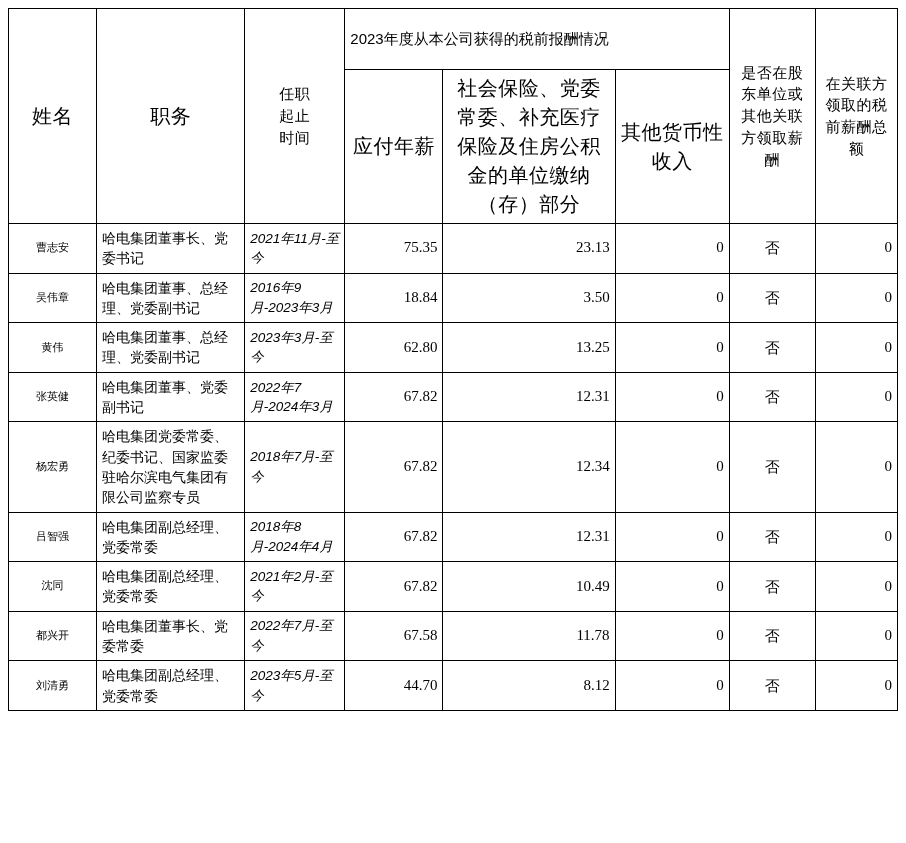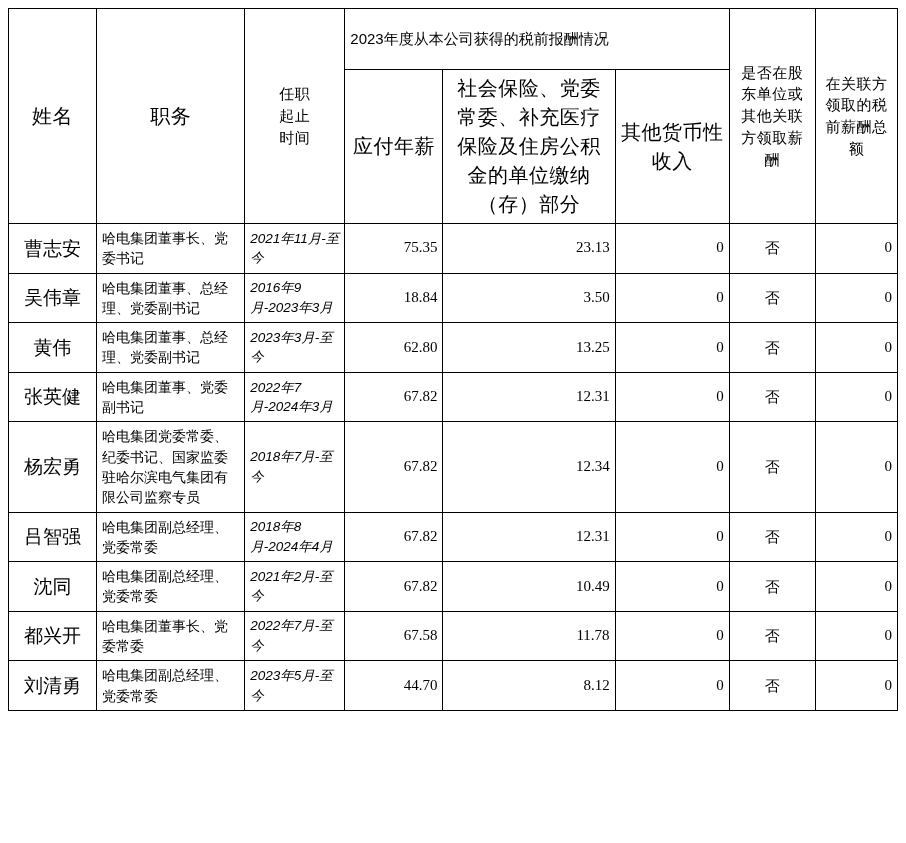--- a/index.html
+++ b/index.html
@@ -46,21 +46,21 @@
     letter-spacing: 0.5px;
     line-height: 1.5;
   }
   .hdr-top {
     text-align: left;
     font-size: 15px;
   }
   
   .c-name {
     text-align: center;
-    font-size: 19px;
+    font-size: 11px;
     white-space: nowrap;
   }
   .c-title {
     text-align: left;
     font-size: 14px;
     line-height: 1.45;
   }
   .c-period {
     text-align: left;
     font-size: 13.5px;

